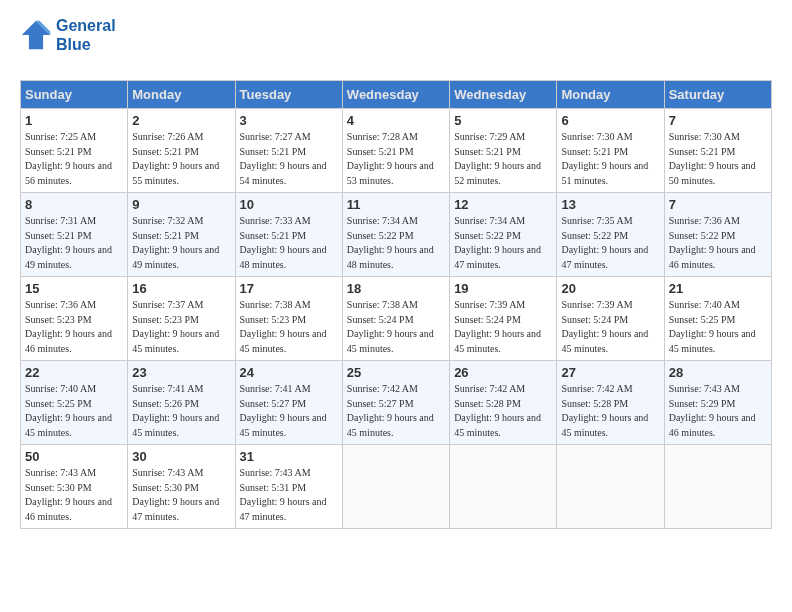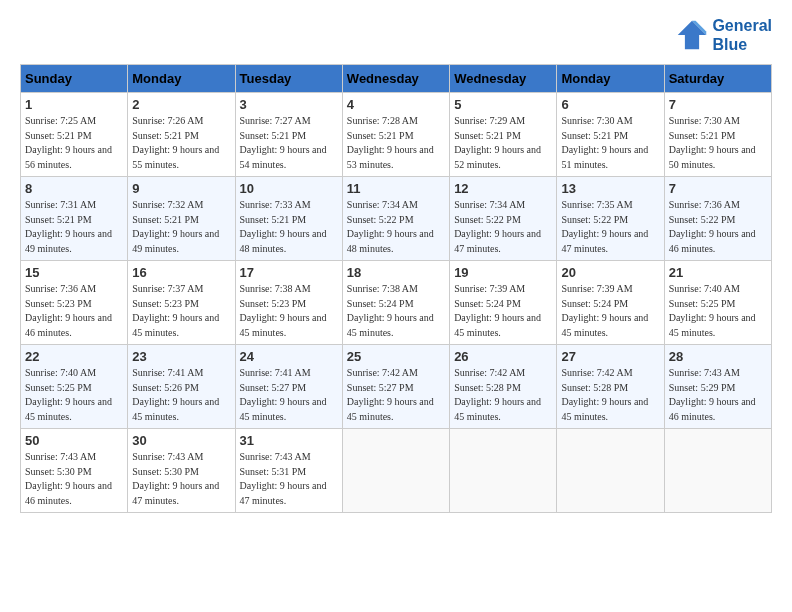--- a/index.html
+++ b/index.html
@@ -5,23 +5,23 @@
     * { margin: 0; padding: 0; box-sizing: border-box; }
     body {
       font-family: Arial, sans-serif;
       background: #fff;
       width: 792px;
       min-height: 612px;
       padding: 16px 20px;
     }
     .header {
       display: flex;
-      justify-content: flex-end;
+      justify-content: flex-start;
       align-items: flex-start;
-      margin-bottom: 10px;
+      margin-bottom: 26px;
     }
     .logo {
       display: flex;
       align-items: center;
       gap: 4px;
     }
     .logo-text {
       font-size: 16px;
       color: #333;
       line-height: 1.2;
@@ -46,21 +46,21 @@
       font-size: 16px;
       color: #555;
     }
     table {
       width: 100%;
       border-collapse: collapse;
       table-layout: fixed;
     }
     thead tr th {
       background-color: #3a78c9;
-      color: #000000;
+      color: #e5e5e5;
       font-size: 13px;
       font-weight: bold;
       padding: 6px 4px;
       text-align: left;
       border: 1px solid #ccc;
     }
     tbody tr td {
       border: 1px solid #ccc;
       vertical-align: top;
       padding: 4px 4px;

